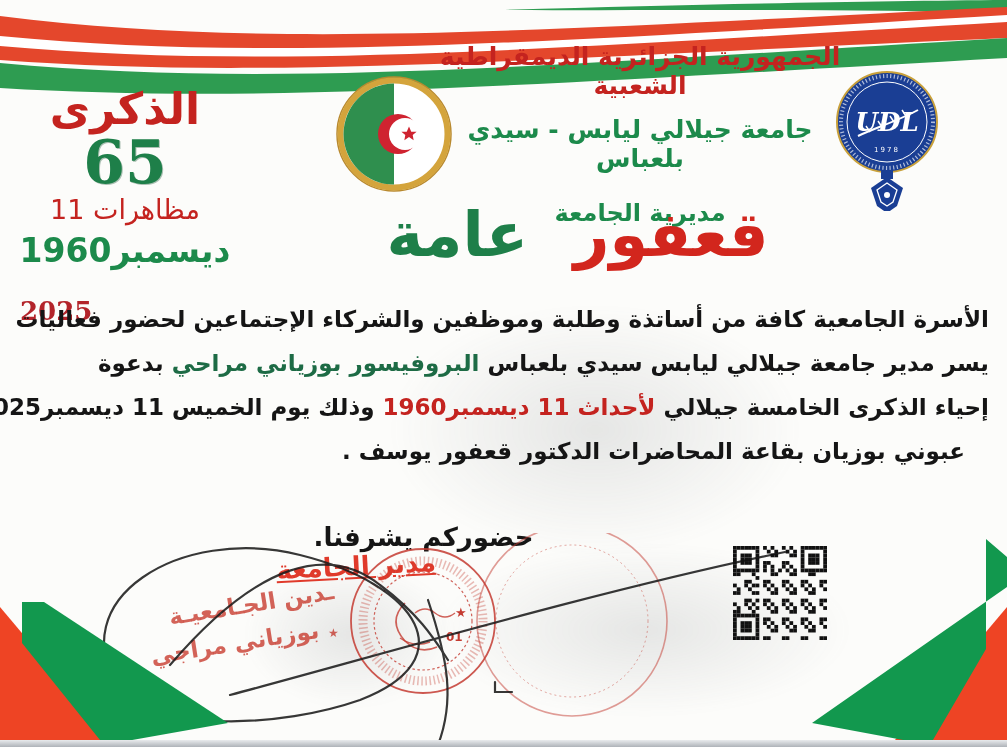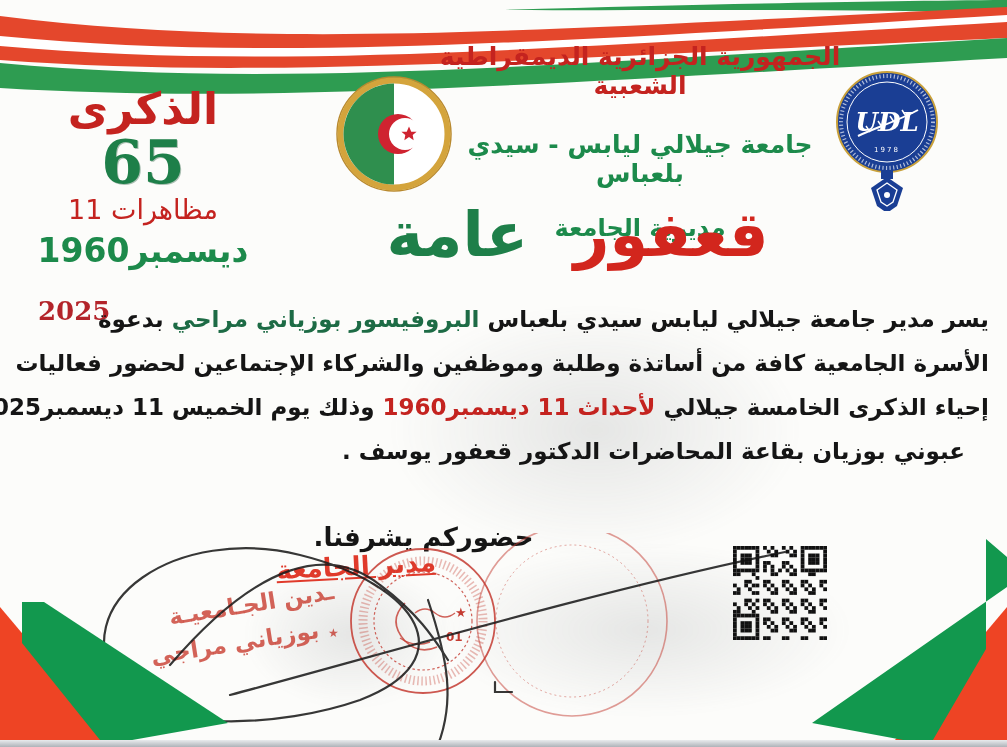--- a/index.html
+++ b/index.html
@@ -16,32 +16,32 @@
   #bottom-decor{left:0;bottom:0;}
   .scan-shadow{left:0;right:0;bottom:0;height:7px;
     background:linear-gradient(#e9ebed,#aeb3b9);}
 
   
   .blob{position:absolute;border-radius:50%;
     background:radial-gradient(ellipse at center,rgba(95,100,106,.14),rgba(95,100,106,0) 68%);
     filter:blur(3px);}
 
   
-  .ann{left:24px;top:86px;width:238px;text-align:center;direction:rtl;}
+  .ann{left:6px;top:86px;width:238px;text-align:center;direction:rtl;}
   .ann-title{font-size:44px;font-weight:bold;color:var(--text-red);line-height:1.05;}
   .ann-num{font-family:"DejaVu Serif","Liberation Serif",serif;font-size:60px;font-weight:bold;
     color:var(--title-green);line-height:1.0;text-shadow:1px 1px 0 rgba(20,80,45,.35);}
   .ann-demo{font-size:27px;font-weight:normal;color:var(--text-red);line-height:1.2;margin-top:2px;}
   .ann-date{font-size:33px;font-weight:bold;color:var(--text-green);line-height:1.2;margin-top:4px;}
   .ann-year{font-family:"DejaVu Serif","Liberation Serif",serif;font-size:26px;font-weight:bold;
     color:#b3242a;text-align:left;padding-left:14px;line-height:1.0;margin-top:28px;}
 
   
   .hdr{left:436px;top:42px;width:408px;text-align:center;direction:rtl;}
-  .hdr-republic{font-size:25px;font-weight:bold;color:var(--text-red);margin-bottom:30px;}
+  .hdr-republic{font-size:25px;font-weight:bold;color:var(--text-red);margin-bottom:15px;}
   .hdr-univ{font-size:25px;font-weight:bold;color:var(--text-green);margin-bottom:26px;}
   .hdr-dir{font-size:24px;font-weight:bold;color:var(--text-green);}
 
   
   .inv-title{left:0;top:198px;width:1007px;text-align:center;direction:rtl;
     font-size:62px;font-weight:bold;transform:translateX(74px);}
   .inv-red{color:var(--title-red);}
   .inv-green{color:var(--title-green);margin-right:24px;}
 
   
@@ -119,22 +119,22 @@
     <path d="M57,137 l10,7 -4,12 -6,4 -6,-4 -4,-12 Z" fill="none" stroke="#ffffff" stroke-width="1.3"></path>
     <circle cx="57" cy="149" r="3" fill="#ffffff"></circle>
   </svg>
 
   <div class="abs inv-title">
     <span class="inv-red">قعفور</span>
     <span class="inv-green">عامة</span>
   </div>
 
   <div class="abs body-txt">
+      <div class="bline bline-right"><span class="seg-black">الأسرة الجامعية كافة من أساتذة وطلبة وموظفين والشركاء الإجتماعين لحضور فعاليات</span></div>
       <div class="bline bline-right"><span class="seg-black">يسر مدير جامعة جيلالي ليابس سيدي بلعباس </span><span class="seg-green">البروفيسور بوزياني مراحي</span><span class="seg-black"> بدعوة</span></div>
-      <div class="bline bline-right"><span class="seg-black">الأسرة الجامعية كافة من أساتذة وطلبة وموظفين والشركاء الإجتماعين لحضور فعاليات</span></div>
       <div class="bline bline-right"><span class="seg-black">إحياء الذكرى الخامسة جيلالي </span><span class="seg-red">لأحداث 11 ديسمبر1960</span><span class="seg-black"> وذلك يوم الخميس 11 ديسمبر2025</span></div>
       <div class="bline bline-center"><span class="seg-black">عبوني بوزيان بقاعة المحاضرات الدكتور قعفور يوسف .</span></div>
     </div>
 
   <div class="abs closing">حضوركم يشرفنا.</div>
 
   <div class="abs dir-title">مدير الجامعة</div>
 
   <div class="abs stamp-script ss1">ـدين الجـامعيـة</div>
   <div class="abs stamp-script ss2">بوزياني مراجي</div>

